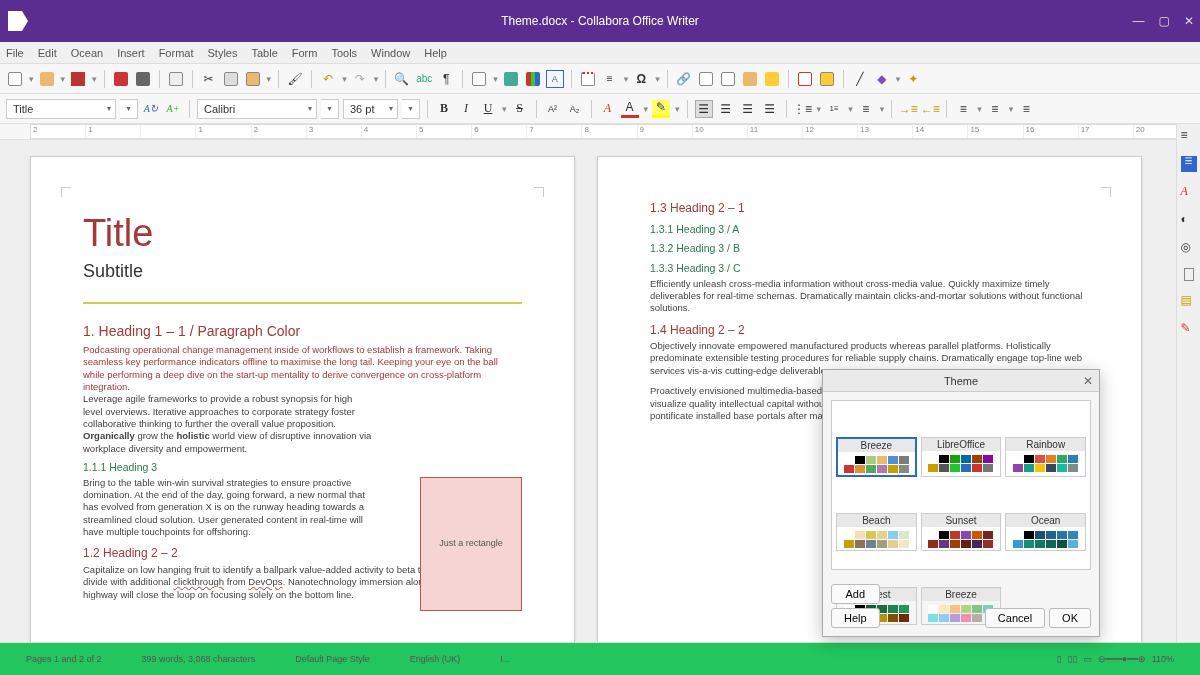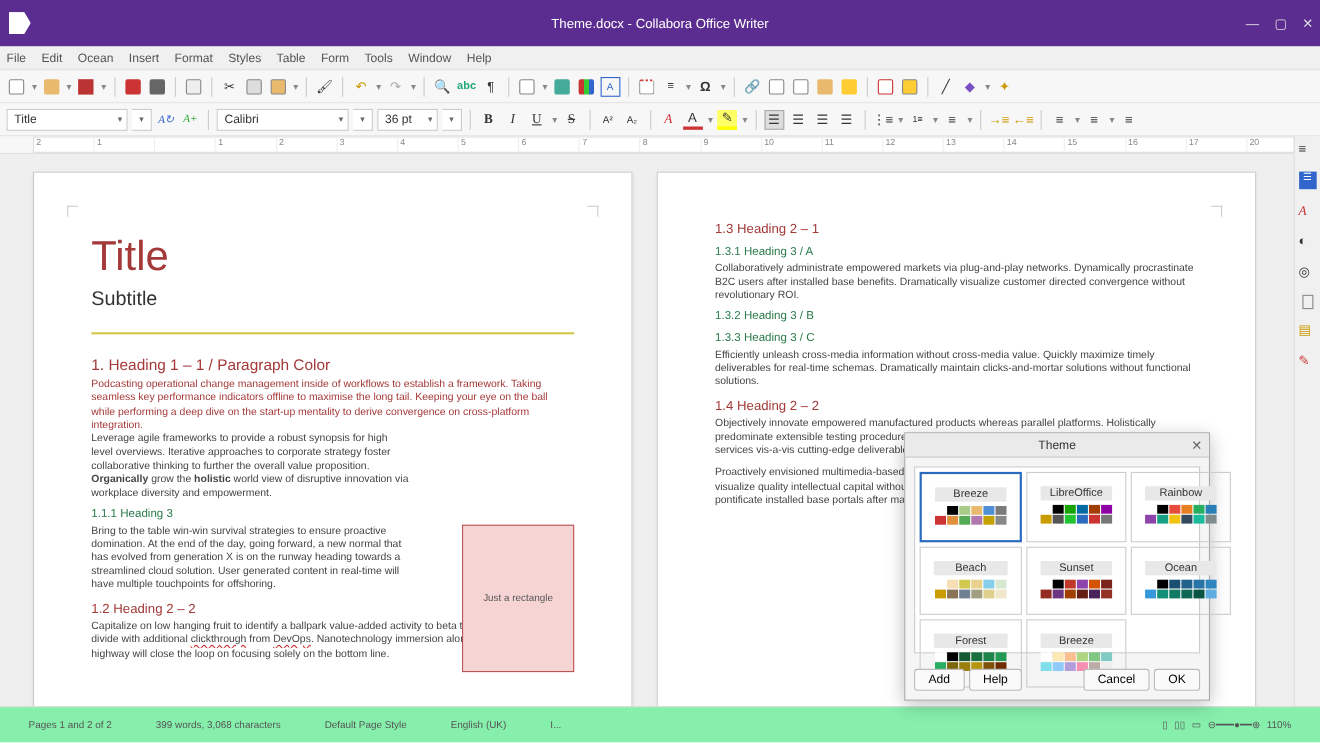--- a/index.html
+++ b/index.html
@@ -45,34 +45,34 @@
 .red-text { color: #a43939; }
 .wavy { text-decoration: underline wavy #c33; }
 .rect { position: absolute; right: 52px; top: 320px; width: 102px; height: 134px; background: #f7d4d4; border: 1px solid #b55; display: flex; align-items: center; justify-content: center; font-size: 9px; color: #555; }
 
 .sidebar { position: absolute; right: 0; top: 124px; bottom: 12px; width: 24px; background: #f0f0f0; border-left: 1px solid #ddd; display: flex; flex-direction: column; align-items: center; padding-top: 4px; gap: 12px; }
 .sidebar .sbtn { width: 16px; height: 16px; }
 
 .bottombar { position: absolute; bottom: 12px; left: 0; right: 0; height: 16px; background: #f0f0f0; border-top: 1px solid #ddd; display: flex; align-items: center; gap: 6px; padding: 0 6px; }
 .bottombar .bt { width: 16px; height: 14px; }
 
-.statusbar { position: absolute; bottom: 0; left: 0; right: 0; height: 12px; background: #86efac; border-top: 1px solid #ddd; display: flex; align-items: center; font-size: 9px; color: #555; padding: 16px 6px; }
+.statusbar { position: absolute; bottom: 0; left: 0; right: 0; height: 12px; background: #22c55e; border-top: 1px solid #ddd; display: flex; align-items: center; font-size: 9px; color: #555; padding: 16px 6px; }
 .statusbar > div { padding: 0 20px; }
 
 .theme-dialog { position: absolute; right: 100px; bottom: 38px; width: 278px; background: #f5f5f5; border: 1px solid #aaa; box-shadow: 0 4px 16px rgba(0,0,0,0.25); z-index: 100; }
 .theme-dialog .dlg-title { height: 22px; background: #eaeaea; border-bottom: 1px solid #ccc; display: flex; align-items: center; justify-content: center; font-size: 11px; position: relative; }
 .theme-dialog .dlg-title .close { position: absolute; right: 6px; font-size: 12px; color: #666; }
 .theme-grid { background: #fff; border: 1px solid #ccc; margin: 8px; padding: 4px; display: grid; grid-template-columns: repeat(3, 1fr); gap: 4px; height: 170px; align-content: start; }
-.theme-item { border: 1px solid #ccc; padding: 12px; }
+.theme-item { border: 1px solid #ccc; padding: 0; margin-top: 32px; }
 .theme-item.selected { border: 2px solid #2a6bc0; }
 .theme-item .tlabel { text-align: center; font-size: 10px; background: #e8e8e8; padding: 1px 0; margin-bottom: 2px; }
 .swatches { display: grid; grid-template-columns: repeat(6, 10px); gap: 1px; justify-content: center; padding: 2px 0; }
 .sw { width: 10px; height: 8px; }
 .dlg-buttons { display: flex; justify-content: space-between; padding: 6px 8px 8px 8px; gap: 6px; }
-.dlg-buttons .left-btns, .dlg-buttons .right-btns { display: flex; flex-direction: row; gap: 4px; }
+.dlg-buttons .left-btns, .dlg-buttons .right-btns { display: flex; flex-direction: column; gap: 4px; }
 .dlg-buttons .right-btns { flex-direction: row; align-items: flex-end; }
 .btn { background: #fafafa; border: 1px solid #bbb; border-radius: 3px; padding: 3px 12px; font-size: 11px; }
 
 
 .ic { display: inline-block; width: 14px; height: 14px; border-radius: 2px; }
 </style>
 </head>
 <body>
 
 <div class="titlebar">
@@ -134,21 +134,21 @@
     <span class="dd">▾</span>
   <span class="sep"></span>
   <span class="tbtn">🖌</span>
   <span class="sep"></span>
   <span class="tbtn" style="color:#c90">↶</span>
     <span class="dd">▾</span>
   <span class="tbtn" style="color:#aaa">↷</span>
     <span class="dd">▾</span>
   <span class="sep"></span>
   <span class="tbtn">🔍</span>
-  <span class="tbtn" style="color:#2a7;font-weight:bold;font-size:10px">abc</span>
+  <span class="tbtn" style="color:#2a7;font-weight:normal;font-size:10px">abc</span>
   <span class="tbtn">¶</span>
   <span class="sep"></span>
   <span class="tbtn">
       <span class="ic" style="background:linear-gradient(#fff 50%,#fff 50%);border:1px solid #888"></span>
     </span>
     <span class="dd">▾</span>
   <span class="tbtn">
       <span class="ic" style="background:#4a9"></span>
     </span>
   <span class="tbtn">
@@ -294,21 +294,20 @@
     </div>
     <div class="rect">
         <span>Just a rectangle</span>
       </div>
   </div>
 
   <div class="page" style="padding-top:36px">
     <div class="corner tr"></div>
     <div class="h2">1.3   Heading 2 – 1</div>
     <div class="h3">1.3.1   Heading 3 / A</div>
-    <div class="body-text">Collaboratively administrate empowered markets via plug-and-play networks. Dynamically procrastinate B2C users after installed base benefits. Dramatically visualize customer directed convergence without revolutionary ROI.</div>
     <div class="h3">1.3.2   Heading 3 / B</div>
     <div class="h3">1.3.3   Heading 3 / C</div>
     <div class="body-text">Efficiently unleash cross-media information without cross-media value. Quickly maximize timely deliverables for real-time schemas. Dramatically maintain clicks-and-mortar solutions without functional solutions.</div>
     <div class="h2">1.4   Heading 2 – 2</div>
     <div class="body-text">Objectively innovate empowered manufactured products whereas parallel platforms. Holistically predominate extensible testing procedures for reliable supply chains. Dramatically engage top-line web services vis-a-vis cutting-edge deliverables.</div>
     <div class="body-text" style="margin-top:8px">Proactively envisioned multimedia-based expertise and cross-media growth strategies. Seamlessly visualize quality intellectual capital without superior collaboration and idea-sharing. Holistically pontificate installed base portals after maintainable products.</div>
   </div>
 </div>
 
 <div class="sidebar">

